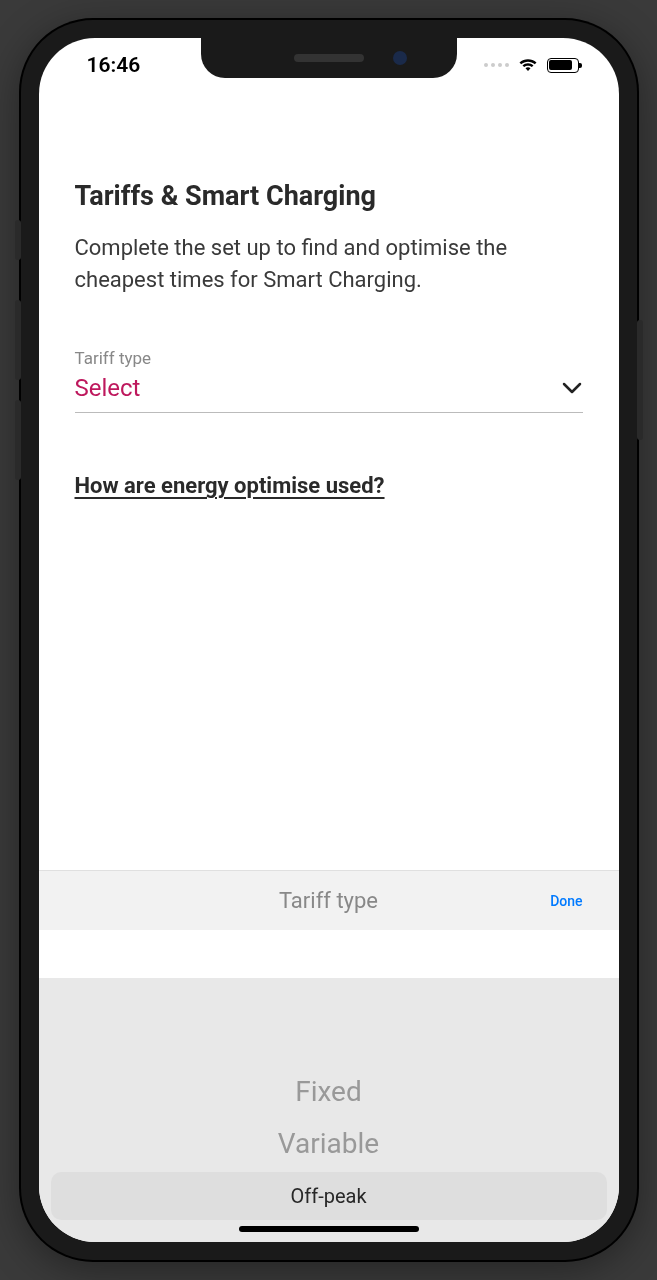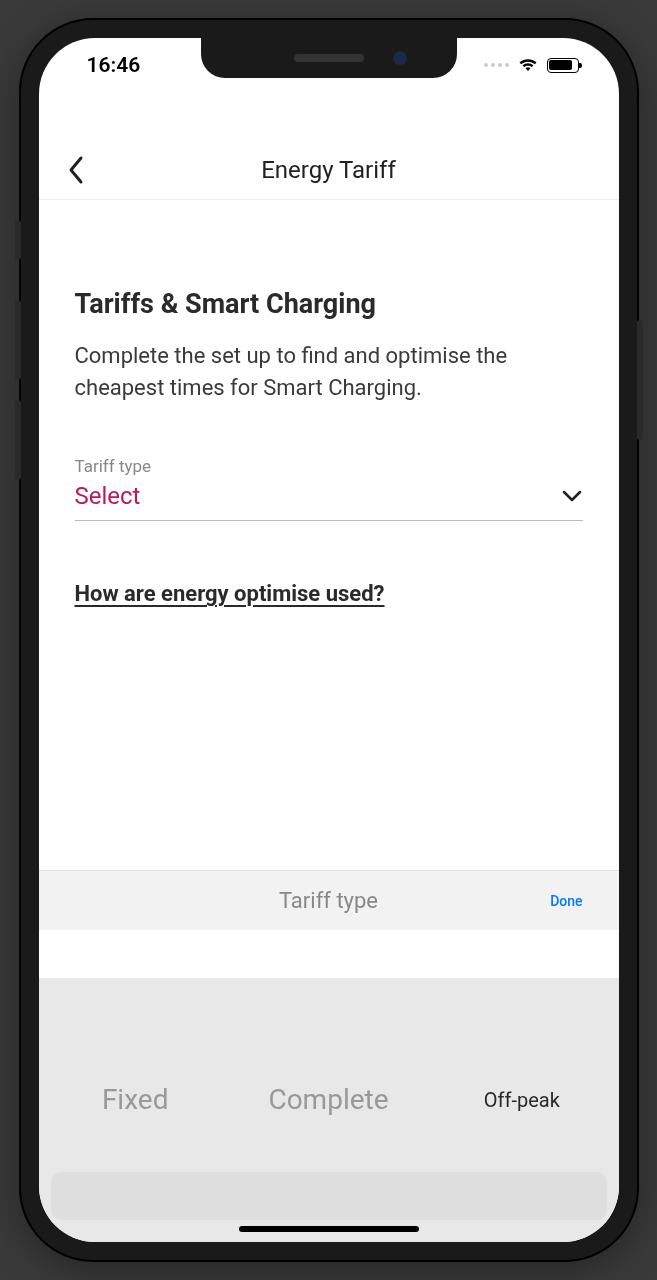--- a/index.html
+++ b/index.html
@@ -233,20 +233,22 @@
       font-size: 14px;
       font-weight: 500;
       color: #007aff;
       cursor: pointer;
     }
 
     .picker-wheel {
       height: 264px;
       background: #e8e8e8;
       display: flex;
+      flex-direction: column;
+      justify-content: flex-end;
       align-items: center;
       position: relative;
       padding-bottom: 20px;
     }
 
     .picker-option {
       font-size: 28px;
       color: #999;
       height: 52px;
       line-height: 52px;
@@ -314,28 +316,20 @@
             <path d="M5.5 8.4 C8.6 5.6 13.4 5.6 16.5 8.4 L14.8 10.1 C12.6 8.2 9.4 8.2 7.2 10.1 Z" fill="#000"></path>
             <path d="M2.5 5.6 C7.2 1.2 14.8 1.2 19.5 5.6 L17.8 7.3 C14 3.9 8 3.9 4.2 7.3 Z" fill="#000"></path>
           </svg>
         </span>
         <div class="battery">
           <div class="fill"></div>
         </div>
       </div>
     </div>
 
-    <div class="nav-header">
-      <div class="back-btn">
-        <svg width="18" height="30" viewBox="0 0 18 30">
-          <path d="M14 3 L4 15 L14 27" stroke="#222" stroke-width="3" fill="none" stroke-linecap="round" stroke-linejoin="round"></path>
-        </svg>
-      </div>
-      <span class="nav-title">Energy Tariff</span>
-    </div>
 
     <div class="content">
       <h1 class="section-heading">Tariffs &amp; Smart Charging</h1>
       <p class="section-desc">Complete the set up to find and optimise the cheapest times for Smart Charging.</p>
 
       <div class="field-label">Tariff type</div>
       <div class="select-row">
         <span class="select-value">Select</span>
         <span class="chevron-down">
           <svg width="22" height="14" viewBox="0 0 22 14">
@@ -347,21 +341,21 @@
       <a class="help-link">How are energy optimise used?</a>
     </div>
 
     <div class="picker-toolbar">
       <span class="picker-title">Tariff type</span>
       <span class="done-btn">Done</span>
     </div>
 
     <div class="picker-wheel">
       <div class="picker-option">Fixed</div>
-      <div class="picker-option">Complete</div>
+      <div class="picker-option">Variable</div>
       <div class="picker-option selected">Off-peak</div>
       <div class="selection-band"></div>
     </div>
 
     <div class="home-indicator"></div>
 
   </div>
 </div>
 
 </body></html>

